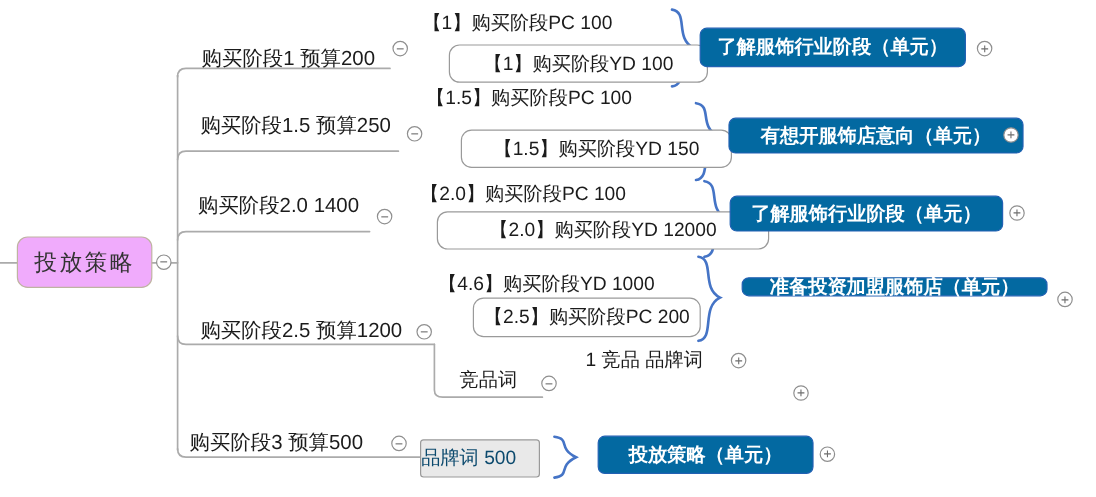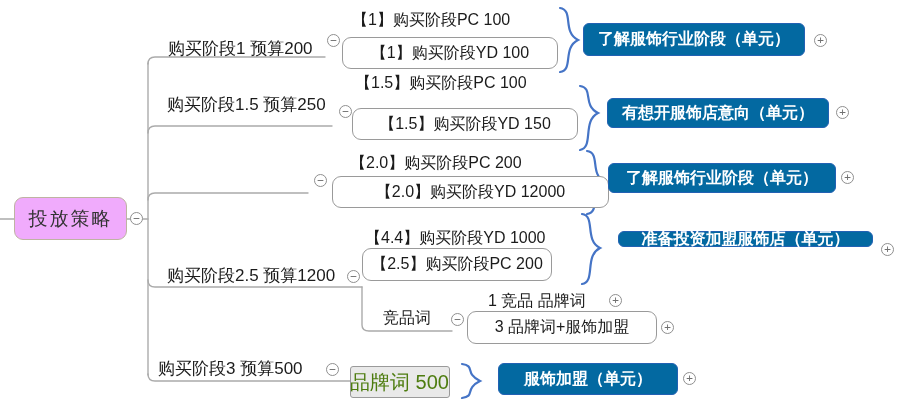--- a/index.html
+++ b/index.html
@@ -7,26 +7,26 @@
     position:relative;width:913px;height:414px;background:#ffffff;overflow:hidden;
     font-family:"Liberation Sans","DejaVu Sans",sans-serif;color:#1c1c1c;
   }
   #wires{position:absolute;left:0;top:0;width:913px;height:414px;}
   .node{position:absolute;white-space:nowrap;}
   .branch-label{font-size:17px;line-height:20px;color:#1b1b1b;}
   .child-label{font-size:16px;line-height:19px;color:#1b1b1b;text-align:right;}
   .boxed{
     border:1.4px solid #9a9a9a;border-radius:9px;background:#ffffff;
     display:flex;align-items:center;justify-content:center;
-    font-size:16px;color:#1b1b1b;box-sizing:border-box;
+    font-size:16px;color:#1b1b1b;box-sizing:border-box;margin-left:32px;
   }
   .graybox{
     border:1.2px solid #9a9a9a;border-radius:3px;background:#e9e9e9;
-    display:flex;align-items:center;justify-content:flex-end;
-    font-size:20px;color:#4d7c0f;box-sizing:border-box;
+    display:flex;align-items:center;justify-content:flex-start;
+    font-size:16px;color:#0c4a6e;box-sizing:border-box;
   }
   .rootbox{
     border:1.6px solid #bfb3a2;border-radius:9px;background:#f0abfc;
     display:flex;align-items:center;justify-content:center;
     font-size:19px;letter-spacing:2px;color:#333;box-sizing:border-box;
   }
   .summary{
     background:#0369a1;border:1px solid #2261b3;border-radius:6px;
     display:flex;align-items:center;justify-content:center;
     font-size:16px;font-weight:bold;color:#ffffff;box-sizing:border-box;
@@ -76,58 +76,56 @@
     <span>了解服饰行业阶段（单元）</span>
   </div>
   <div class="ctrl" style="left:814px;top:34px">+</div>
 
   <div class="node branch-label" style="left:167px;top:95px">购买阶段1.5 预算250</div>
   <div class="ctrl" style="left:339px;top:105px">−</div>
   <div class="node child-label" style="left:355px;top:73px">【1.5】购买阶段PC 100</div>
   <div class="node boxed" style="left:352px;top:108px;width:226px;height:32px">
     <span>【1.5】购买阶段YD 150</span>
   </div>
-  <div class="node summary" style="left:607px;top:98px;width:222px;height:30px">
+  <div class="node summary" style="left:607px;top:98px;width:246px;height:30px">
     <span>有想开服饰店意向（单元）</span>
   </div>
   <div class="ctrl" style="left:836px;top:106px">+</div>
 
+  <div class="node branch-label" style="left:165px;top:162px">购买阶段2.0 1400</div>
   <div class="ctrl" style="left:314px;top:174px">−</div>
-  <div class="node child-label" style="left:350px;top:153px">【2.0】购买阶段PC 200</div>
+  <div class="node child-label" style="left:350px;top:153px">【2.0】购买阶段PC 100</div>
   <div class="node boxed" style="left:332px;top:176px;width:277px;height:32px">
     <span>【2.0】购买阶段YD 12000</span>
   </div>
   <div class="node summary" style="left:608px;top:163px;width:228px;height:30px">
     <span>了解服饰行业阶段（单元）</span>
   </div>
   <div class="ctrl" style="left:841px;top:171px">+</div>
 
   <div class="node branch-label" style="left:167px;top:266px">购买阶段2.5 预算1200</div>
   <div class="ctrl" style="left:347px;top:270px">−</div>
-  <div class="node child-label" style="left:365px;top:228px">【4.4】购买阶段YD 1000</div>
+  <div class="node child-label" style="left:365px;top:228px">【4.6】购买阶段YD 1000</div>
   <div class="node boxed" style="left:362px;top:248px;width:190px;height:33px">
     <span>【2.5】购买阶段PC 200</span>
   </div>
   <div class="node summary" style="left:618px;top:231px;width:255px;height:16px">
     <span>准备投资加盟服饰店（单元）</span>
   </div>
   <div class="ctrl" style="left:881px;top:243px">+</div>
 
   <div class="node child-label" style="left:383px;top:308px">竞品词</div>
   <div class="ctrl" style="left:451px;top:313px">−</div>
   <div class="node child-label" style="left:488px;top:291px">1 竞品 品牌词</div>
   <div class="ctrl" style="left:609px;top:294px">+</div>
-  <div class="node boxed" style="left:467px;top:311px;width:190px;height:33px">
-    <span>3 品牌词+服饰加盟</span>
-  </div>
   <div class="ctrl" style="left:661px;top:321px">+</div>
 
   <div class="node branch-label" style="left:158px;top:359px">购买阶段3 预算500</div>
   <div class="ctrl" style="left:326px;top:363px">−</div>
   <div class="node graybox" style="left:350px;top:366px;width:100px;height:32px">
     <span>品牌词 500</span>
   </div>
   <div class="node summary" style="left:498px;top:363px;width:180px;height:32px">
-    <span>服饰加盟（单元）</span>
+    <span>投放策略（单元）</span>
   </div>
   <div class="ctrl" style="left:683px;top:372px">+</div>
 
 </div>
 
 </body></html>

